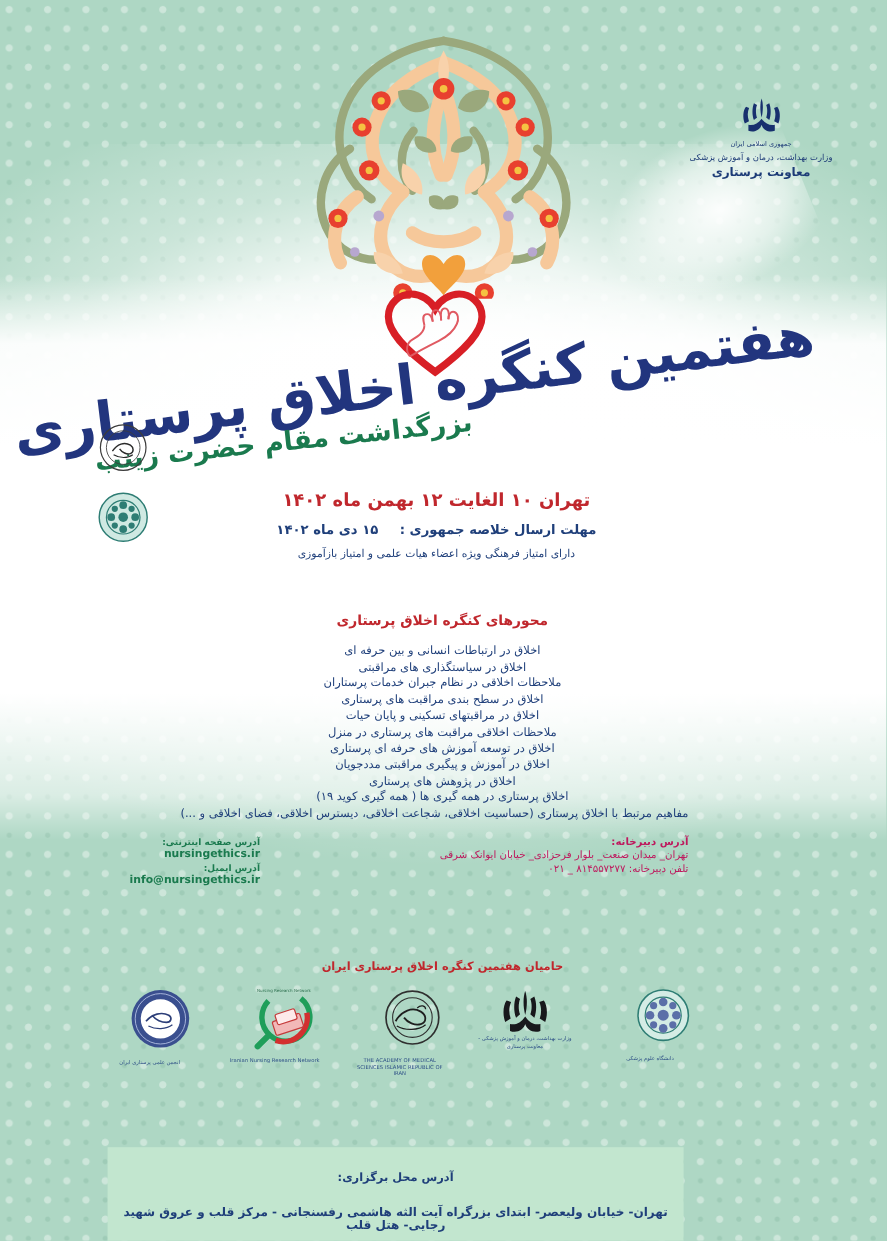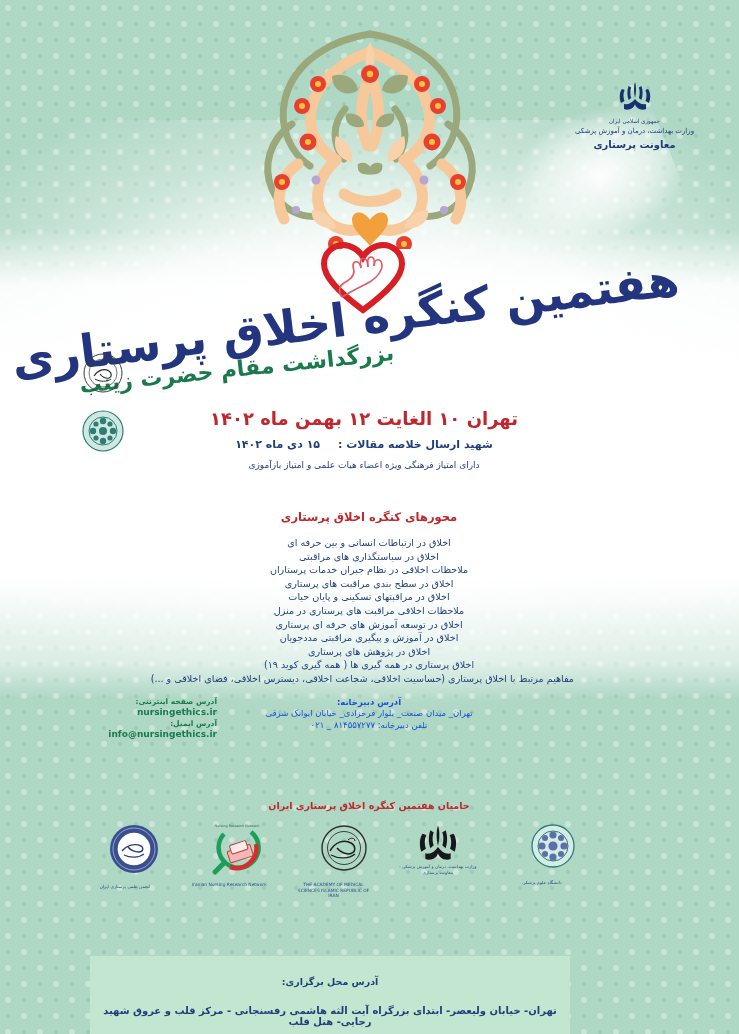--- a/index.html
+++ b/index.html
@@ -78,33 +78,33 @@
     direction:rtl;white-space:nowrap;
     transform:rotate(-6deg);transform-origin:right center;
   }
 
   
   .side-logos{position:absolute;left:72px;top:352px;width:62px;text-align:center;}
   .side-logos .slg{margin-bottom:10px;}
 
   
   .date-block{position:absolute;right:175px;top:408px;text-align:left;direction:rtl;width:400px;}
-  .date-line1{color:#c0272d;font-size:18px;font-weight:bold;text-align:center;}
+  .date-line1{color:#c0272d;font-size:15px;font-weight:bold;text-align:center;}
   .date-line2{color:#1f3f7a;font-size:11px;margin-top:9px;text-align:center;font-weight:bold;}
   .date-line2 .dl-val{margin-right:14px;}
   .date-line3{color:#1f3f7a;font-size:9px;margin-top:9px;text-align:center;}
 
   
   .topics{position:absolute;right:165px;top:510px;width:410px;direction:rtl;text-align:center;}
   .topics-head{color:#c0272d;font-size:11.5px;font-weight:bold;margin-bottom:12px;}
   .topics ul{list-style:none;margin:0;padding:0;}
   .topics li{color:#1f3f7a;font-size:9.6px;line-height:13.6px;white-space:nowrap;}
 
   
-  .contact-right{position:absolute;right:165px;top:697px;width:410px;direction:rtl;text-align:center;color:#1d4ed8;}
+  .contact-right{position:absolute;right:165px;top:697px;width:410px;direction:rtl;color:#be185d;}
   .contact-right .ch{font-size:8.5px;font-weight:bold;}
   .contact-right .cl{font-size:8.5px;line-height:12px;}
   .contact-left{position:absolute;left:62px;top:697px;width:155px;direction:rtl;text-align:right;color:#1a7a4e;}
   .contact-left .ch{font-size:7.5px;font-weight:bold;}
   .contact-left .cv{font-size:9px;font-weight:bold;line-height:13px;}
 
   
   .sponsors-title{
     position:absolute;right:165px;top:800px;width:410px;
     direction:rtl;text-align:center;color:#c0272d;font-size:9.5px;font-weight:bold;
@@ -291,21 +291,21 @@
             <circle cx="16" cy="16" r="2.6"></circle>
           <circle cx="23" cy="23" r="4"></circle>
         </g>
       </svg>
     </div>
   </div>
 
   <div class="date-block">
     <div class="date-line1">تهران ۱۰ الغایت ۱۲ بهمن ماه ۱۴۰۲</div>
     <div class="date-line2">
-      <span>شهید ارسال خلاصه مقالات :</span>
+      <span>مهلت ارسال خلاصه جمهوری :</span>
       <span class="dl-val">۱۵ دی ماه ۱۴۰۲</span>
     </div>
     <div class="date-line3">دارای امتیاز فرهنگی ویژه اعضاء هیات علمی و امتیاز بازآموزی</div>
   </div>
 
   <div class="topics">
     <div class="topics-head">محورهای کنگره اخلاق پرستاری</div>
     <ul>
       <li>اخلاق در ارتباطات انسانی و بین حرفه ای</li>
       <li>اخلاق در سیاستگذاری های مراقبتی</li>

